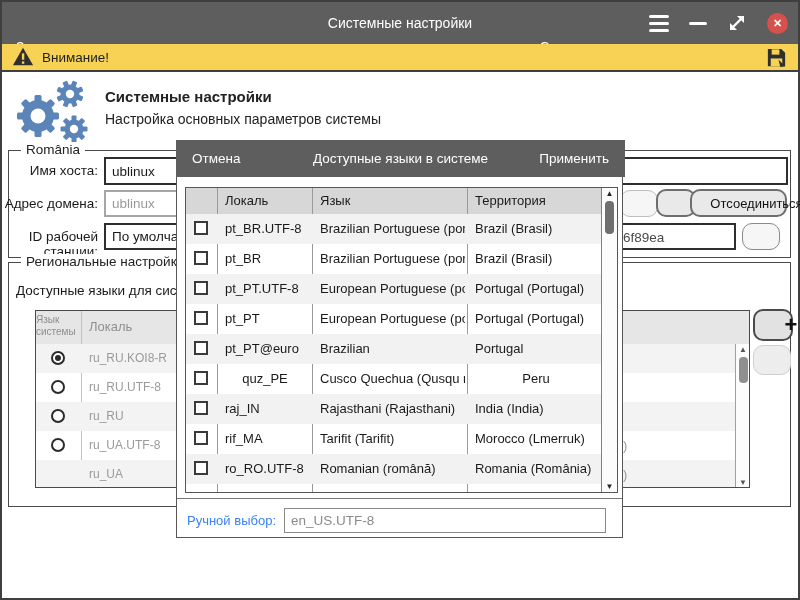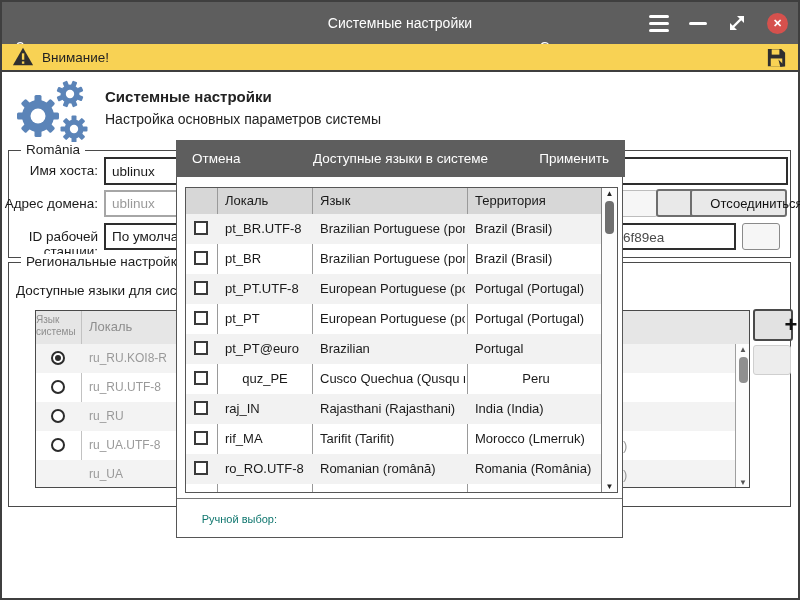--- a/index.html
+++ b/index.html
@@ -27,21 +27,21 @@
   .ph-title{font-size:15px;font-weight:bold;color:#222;}
   .ph-sub{font-size:14px;color:#222;}
   
   .fset{position:absolute;border:1px solid #4a4a4a;}
   .legend{position:absolute;top:-9px;left:12px;background:#fff;padding:0 5px;font-size:13.5px;color:#222;}
   .flabel{position:absolute;font-size:13.5px;color:#1a1a1a;text-align:right;}
   .tinput{position:absolute;border:2px solid #2e2e2e;background:#fff;font-size:13.5px;color:#1a1a1a;
           padding:0 6px;box-sizing:border-box;font-family:"Liberation Sans",sans-serif;display:flex;align-items:center;overflow:hidden;}
   input.tinput{display:block;line-height:normal;}
   .tinput.dis{border-color:#a6a6a6;color:#9a9a9a;}
-  .btn{position:absolute;background:#e9e9e9;border:2px solid #6e6e6e;border-radius:3px;
+  .btn{position:absolute;background:#e9e9e9;border:2px solid #6e6e6e;border-radius:10px;
        font-size:13px;color:#111;display:flex;align-items:center;justify-content:center;box-sizing:border-box;
        font-family:"Liberation Sans",sans-serif;padding-left:36px;}
   .btn.light{background:#f6f6f6;border:1px solid #bdbdbd;}
   .btn.disabled{background:#ededed;border:1px solid #cfcfcf;}
   
   .ltable{position:absolute;left:35px;top:310px;width:715px;height:178px;border:1px solid #4a4a4a;
           background:#fff;box-sizing:border-box;overflow:hidden;}
   .lhead{position:absolute;left:0;top:0;right:0;height:33px;background:#e6e6e6;border-bottom:1px solid #bbb;}
   .lhead .h1{position:absolute;left:0;top:3px;width:45px;font-size:10px;color:#8f8f8f;line-height:1.2;}
   .lhead .h2{position:absolute;left:53px;top:8px;font-size:13px;color:#8f8f8f;}
@@ -331,16 +331,17 @@
             <span class="dc" style="left: 289px; width: 122px;">Romania (România)</span>
           </div>
         </div>
       <div class="sbar" style="left:415px;top:0;width:16px;height:304px;border-left-color:#808080;">
         <div class="up" style="color:#222;">▲</div>
         <div class="thumb" style="top:13px;height:33px;background:#6f6f6f;"></div>
         <div class="down" style="color:#222;">▼</div>
       </div>
     </div>
     <div class="divider" style="top:357px;"></div>
-    <div class="abs" style="left:10px;top:372px;width:90px;text-align:right;font-size:11px;color:#0f766e;">Ручной выбор:</div>
+    <div class="abs" style="left:10px;top:372px;width:90px;font-size:13px;color:#3b82f6;">Ручной выбор:</div>
+    <input class="tinput" style="left: 107px; top: 367px; width: 322px; height: 25px; border: 1px solid rgb(138, 138, 138); color: rgb(138, 138, 138);" value="en_US.UTF-8">
   </div>
 
 </div>
 
 </body></html>

